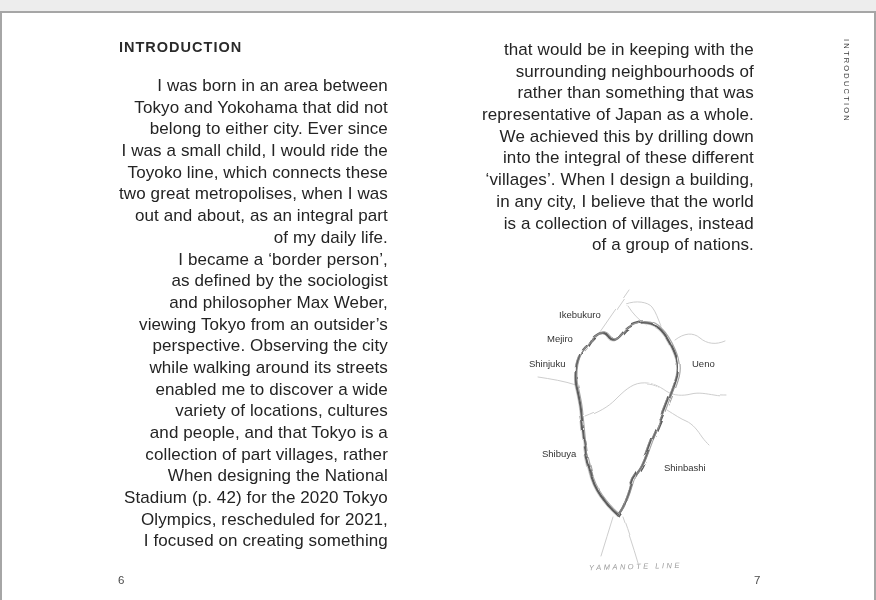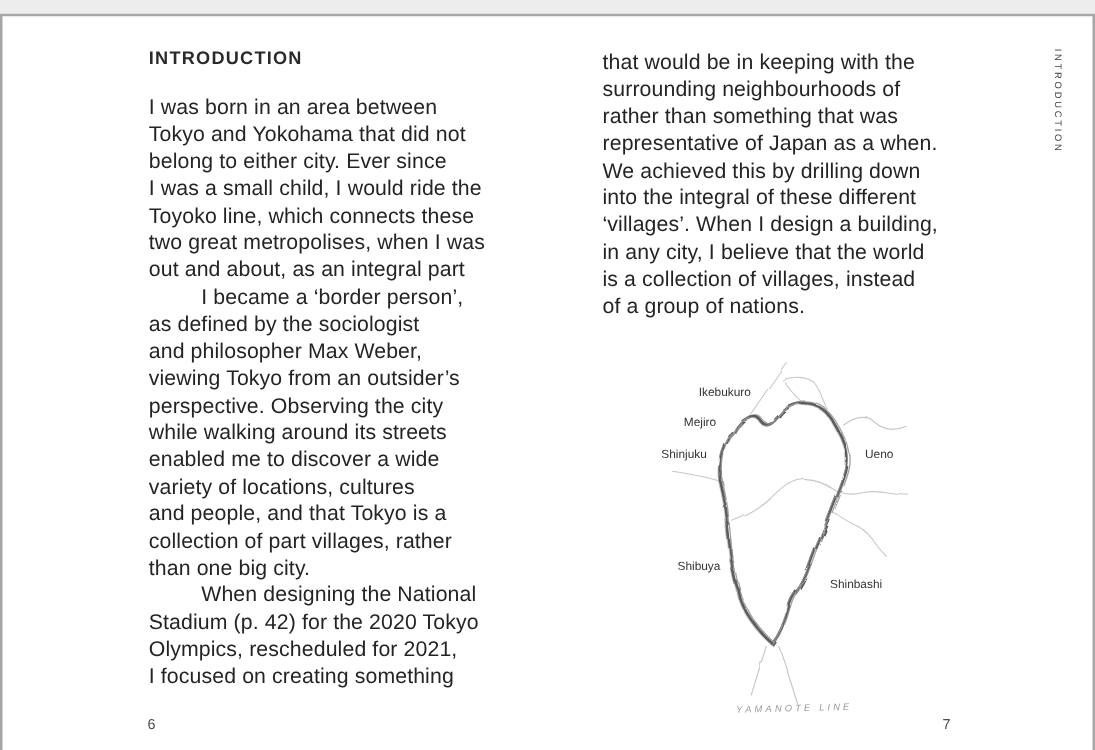--- a/index.html
+++ b/index.html
@@ -10,21 +10,21 @@
   }
   .page-title{
     position:absolute;left:117px;top:26px;
     font-size:14.5px;letter-spacing:1px;color:#2a2a2a;font-weight:bold;
   }
   .col{position:absolute;}
   .col-left{left:117px;top:62px;}
   .col-right{left:480px;top:26px;}
   .line{
     height:21.7px;font-size:17px;line-height:21.7px;
-    color:#242424;white-space:nowrap;letter-spacing:0.1px;
+    color:#242424;white-space:nowrap;letter-spacing:0.1px;text-align:right;
   }
   .ind{padding-left:42px;}
   .pagenum{
     position:absolute;font-size:11.5px;color:#4a4a4a;
   }
   .pagenum-left{left:116px;top:561px;}
   .pagenum-right{left:752px;top:561px;}
   .sidebar-vertical{
     position:absolute;left:840px;top:26px;
     writing-mode:vertical-rl;
@@ -56,44 +56,44 @@
   <div class="page-title">INTRODUCTION</div>
 
   <div class="col col-left">
     <div class="line">I was born in an area between</div>
     <div class="line">Tokyo and Yokohama that did not</div>
     <div class="line">belong to either city. Ever since</div>
     <div class="line">I was a small child, I would ride the</div>
     <div class="line">Toyoko line, which connects these</div>
     <div class="line">two great metropolises, when I was</div>
     <div class="line">out and about, as an integral part</div>
+    <div class="line">of my daily life.</div>
     <div class="line ind">I became a ‘border person’,</div>
     <div class="line">as defined by the sociologist</div>
     <div class="line">and philosopher Max Weber,</div>
     <div class="line">viewing Tokyo from an outsider’s</div>
     <div class="line">perspective. Observing the city</div>
     <div class="line">while walking around its streets</div>
     <div class="line">enabled me to discover a wide</div>
     <div class="line">variety of locations, cultures</div>
     <div class="line">and people, and that Tokyo is a</div>
     <div class="line">collection of part villages, rather</div>
-    <div class="line">than one big city.</div>
     <div class="line ind">When designing the National</div>
     <div class="line">Stadium (p. 42) for the 2020 Tokyo</div>
     <div class="line">Olympics, rescheduled for 2021,</div>
     <div class="line">I focused on creating something</div>
   </div>
 
   <div class="pagenum pagenum-left">6</div>
 
   <div class="col col-right">
     <div class="line">that would be in keeping with the</div>
     <div class="line">surrounding neighbourhoods of</div>
     <div class="line">rather than something that was</div>
-    <div class="line">representative of Japan as a when.</div>
+    <div class="line">representative of Japan as a whole.</div>
     <div class="line">We achieved this by drilling down</div>
     <div class="line">into the integral of these different</div>
     <div class="line">‘villages’. When I design a building,</div>
     <div class="line">in any city, I believe that the world</div>
     <div class="line">is a collection of villages, instead</div>
     <div class="line">of a group of nations.</div>
   </div>
 
   <svg class="map-svg" viewBox="470 265 320 300" xmlns="http://www.w3.org/2000/svg">
     <defs>

